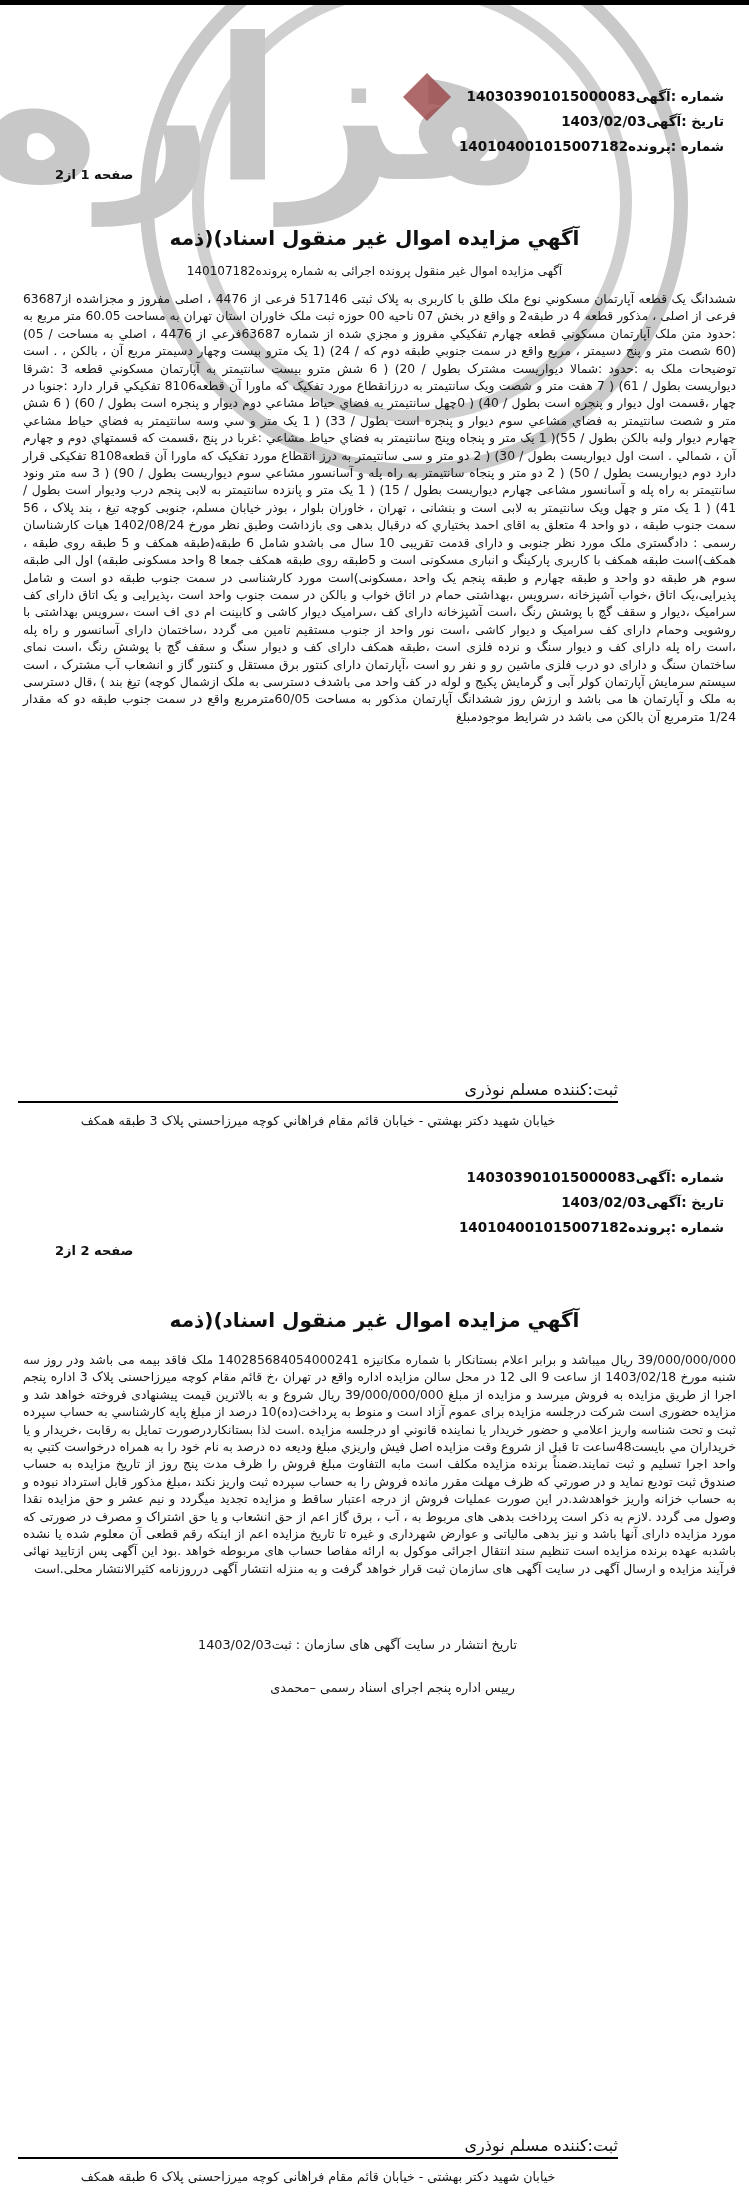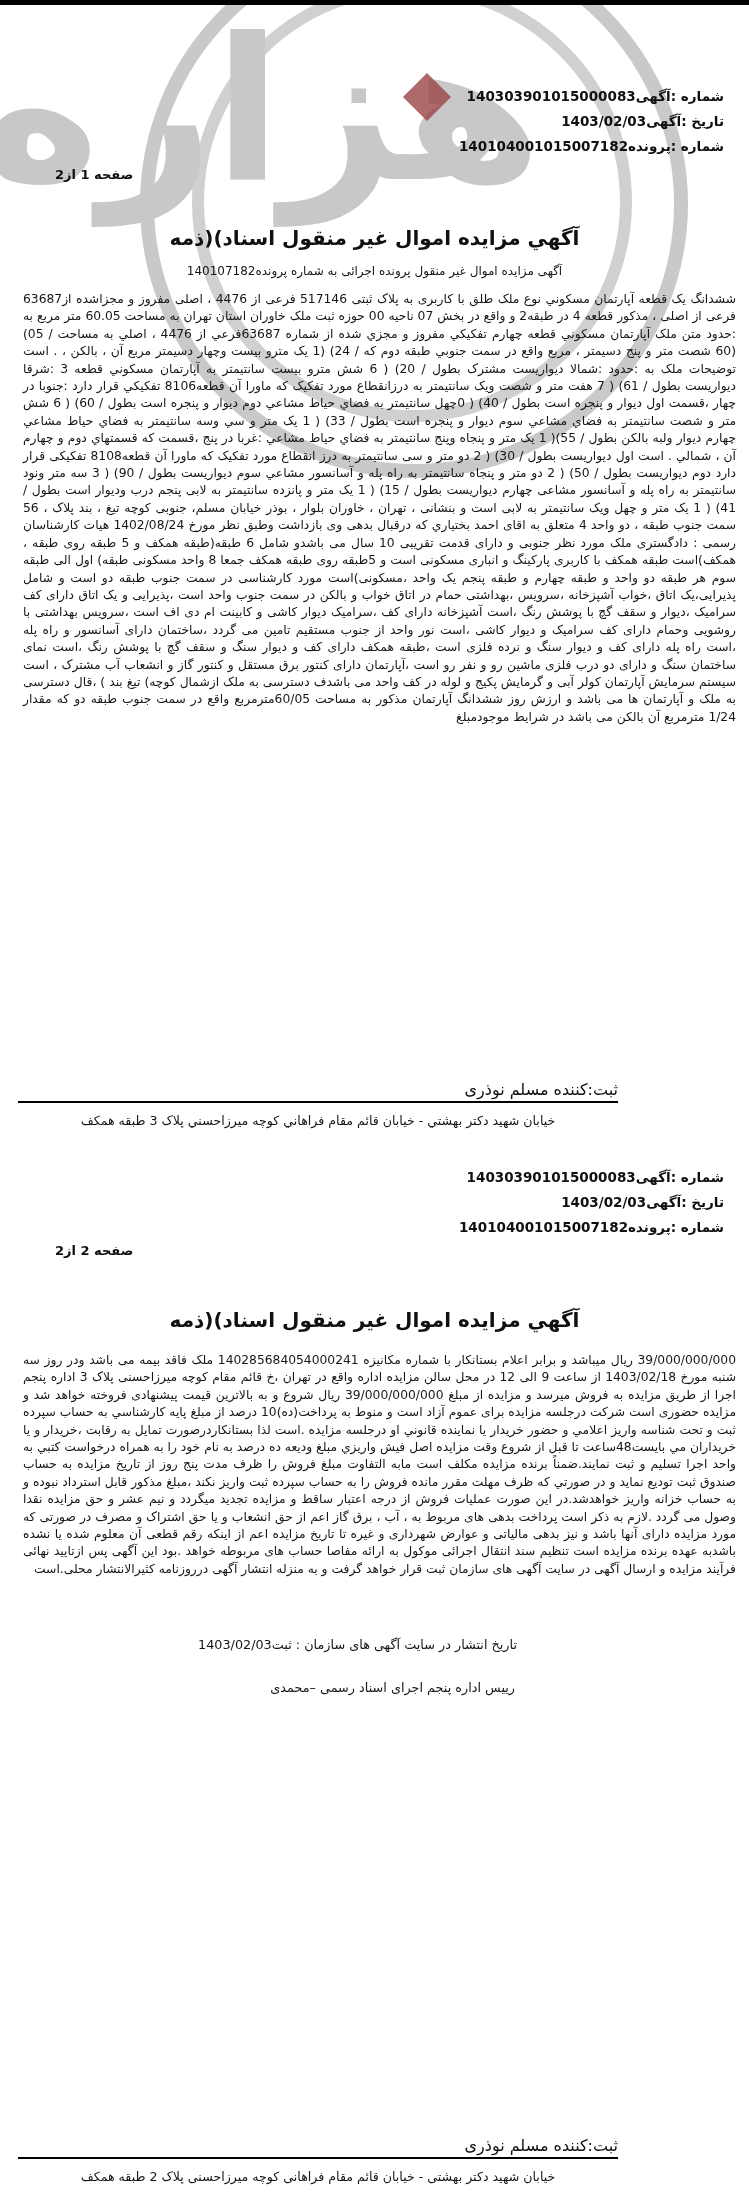--- a/index.html
+++ b/index.html
@@ -138,17 +138,17 @@
 
     <div class="body-text body-2">39/000/000/000 ریال میباشد و برابر اعلام بستانکار با شماره مکانیزه 140285684054000241 ملک فاقد بیمه می باشد ودر روز سه شنبه مورخ 1403/02/18 از ساعت 9 الی 12 در محل سالن مزایده اداره واقع در تهران ،خ قائم مقام کوچه میرزاحسنی پلاک 3 اداره پنجم اجرا از طریق مزایده به فروش میرسد و مزایده از مبلغ 39/000/000/000 ریال شروع و به بالاترین قیمت پیشنهادی فروخته خواهد شد و مزایده حضوری است شرکت درجلسه مزایده برای عموم آزاد است و منوط به پرداخت(ده)10 درصد از مبلغ پایه کارشناسي به حساب سپرده ثبت و تحت شناسه واریز اعلامي و حضور خریدار یا نماینده قانوني او درجلسه مزایده .است لذا بستانکاردرصورت تمایل به رقابت ،خریدار و یا خریداران مي بایست48ساعت تا قبل از شروع وقت مزایده اصل فیش واریزي مبلغ ودیعه ده درصد به نام خود را به همراه درخواست کتبي به واحد اجرا تسلیم و ثبت نمایند.ضمناً برنده مزایده مکلف است مابه التفاوت مبلغ فروش را ظرف مدت پنج روز از تاریخ مزایده به حساب صندوق ثبت تودیع نماید و در صورتي که ظرف مهلت مقرر مانده فروش را به حساب سپرده ثبت واریز نکند ،مبلغ مذکور قابل استرداد نبوده و به حساب خزانه واریز خواهدشد.در این صورت عملیات فروش از درجه اعتبار ساقط و مزایده تجدید میگردد و نیم عشر و حق مزایده نقدا وصول می گردد .لازم به ذکر است پرداخت بدهی های مربوط به ، آب ، برق گاز اعم از حق انشعاب و یا حق اشتراک و مصرف در صورتی که مورد مزایده دارای آنها باشد و نیز بدهی مالیاتی و عوارض شهرداری و غیره تا تاریخ مزایده اعم از اینکه رقم قطعی آن معلوم شده یا نشده باشدبه عهده برنده مزایده است تنظیم سند انتقال اجرائی موکول به ارائه مفاصا حساب های مربوطه خواهد .بود این آگهی پس ازتایید نهائی فرآیند مزایده و ارسال آگهی در سایت آگهی های سازمان ثبت قرار خواهد گرفت و به منزله انتشار آگهی درروزنامه کثیرالانتشار محلی.است</div>
 
     <div class="pub-date">تاریخ انتشار در سایت آگهی های سازمان : ثبت1403/02/03</div>
 
     <div class="signer-line">رییس اداره پنجم اجرای اسناد رسمی –محمدی</div>
 
     <div class="sig-block sig-2">
       <div class="sig-name">ثبت:کننده  مسلم نوذری</div>
       <div class="sig-rule"></div>
-      <div class="sig-address">خیابان شهید دکتر بهشتی - خیابان قائم مقام فراهانی کوچه میرزاحسنی پلاک 2 طبقه همکف</div>
+      <div class="sig-address">خیابان شهید دکتر بهشتی - خیابان قائم مقام فراهانی کوچه میرزاحسنی پلاک 6 طبقه همکف</div>
     </div>
 
   </div>
 </div>
 
 </body></html>

